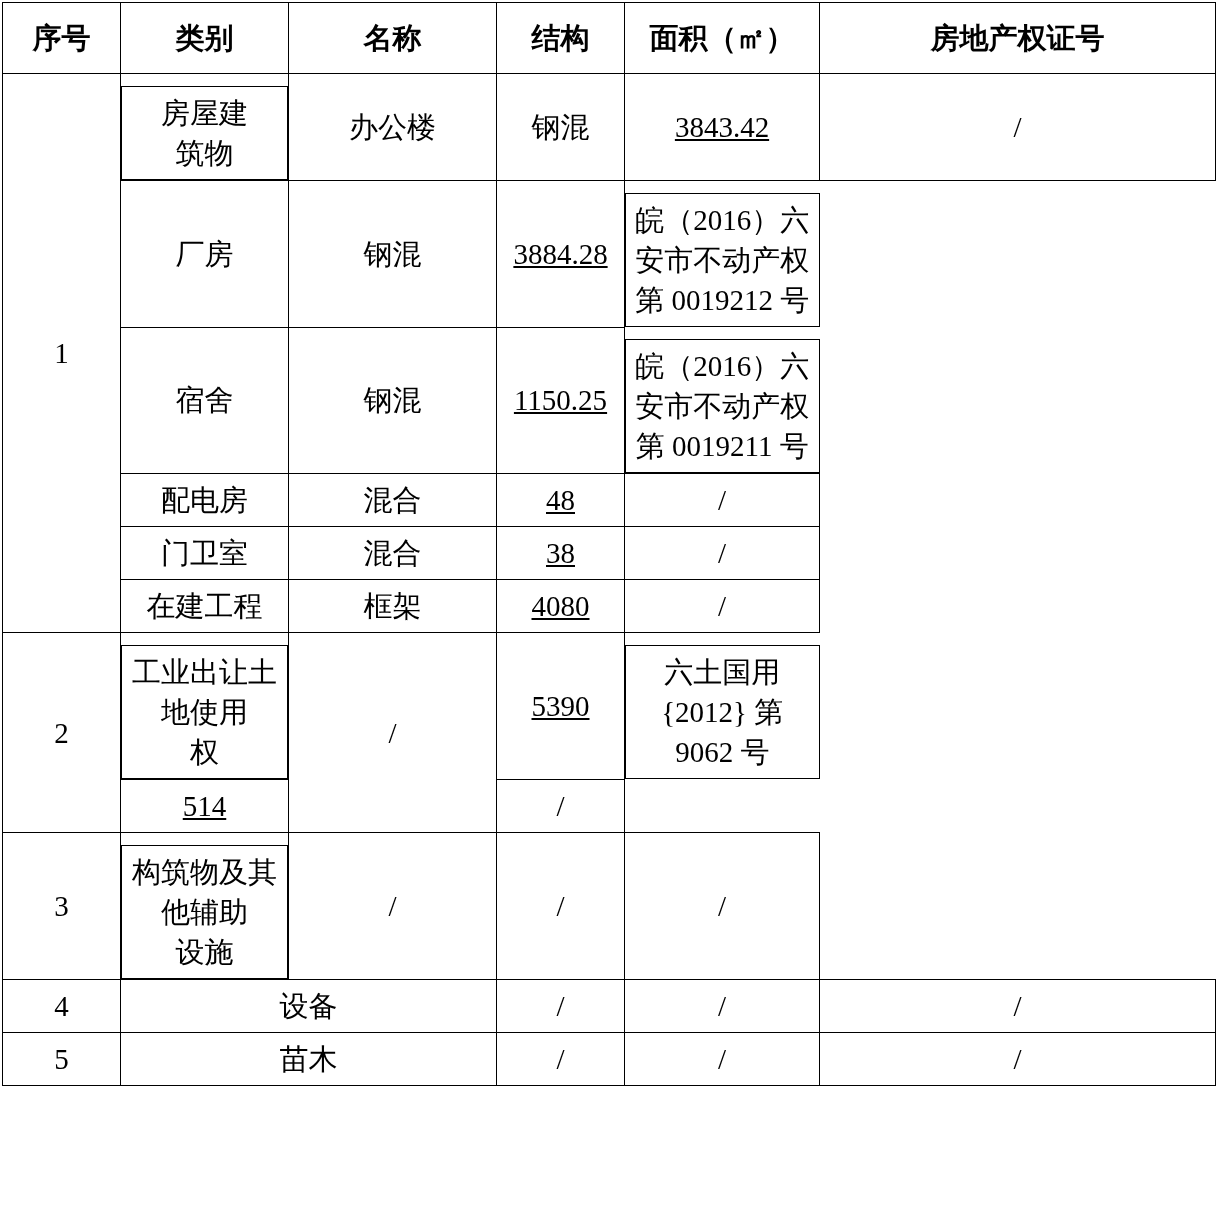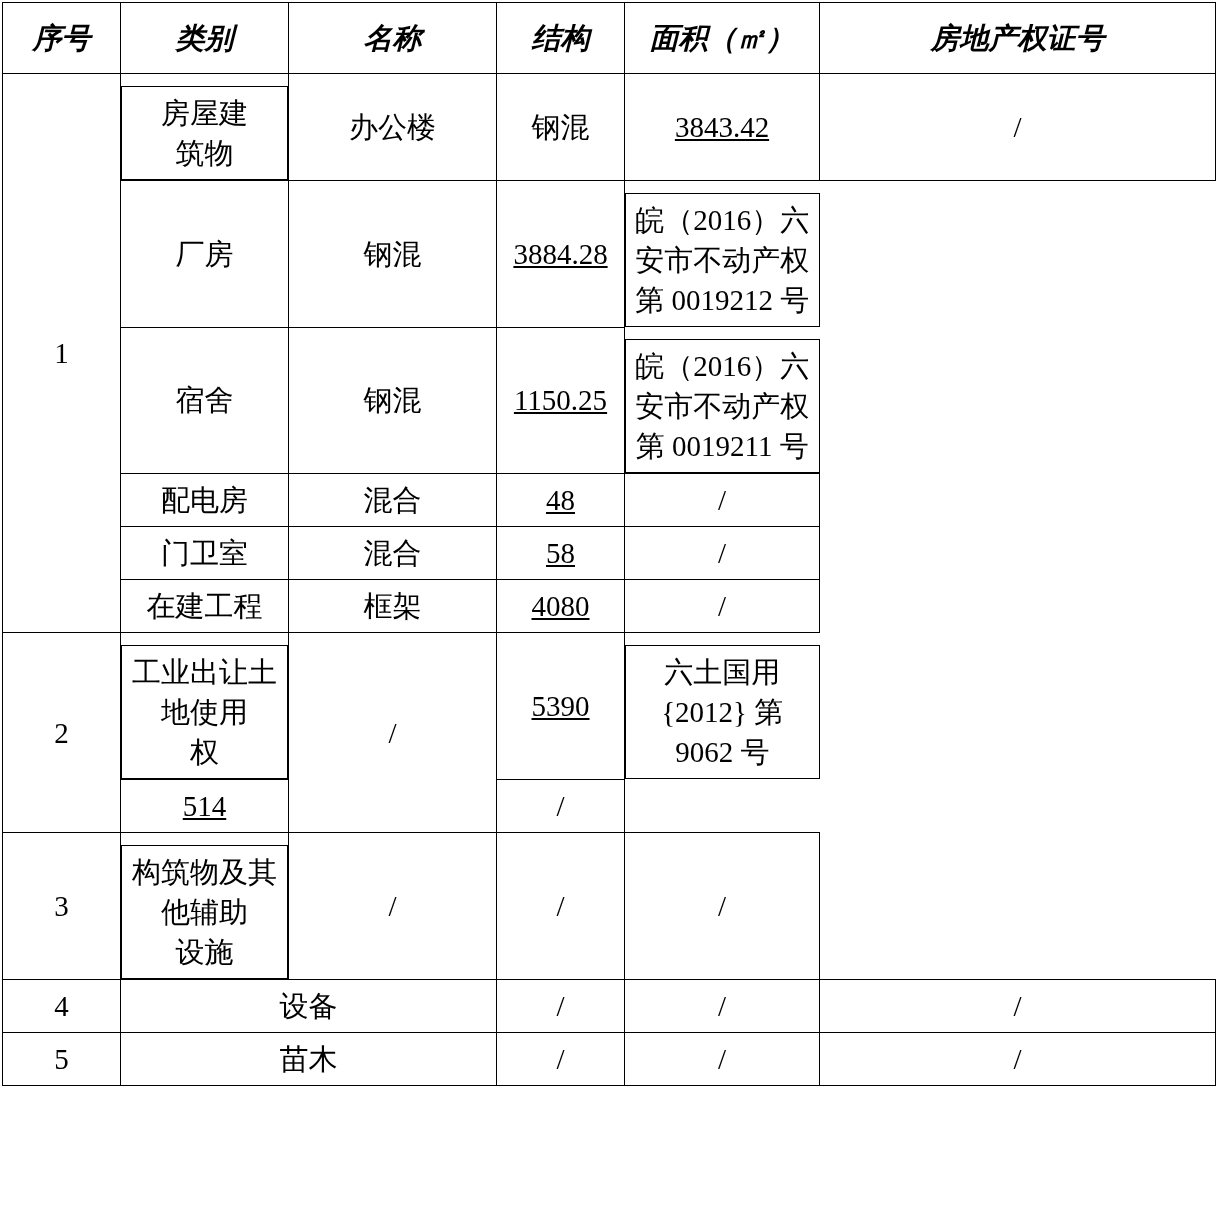--- a/index.html
+++ b/index.html
@@ -33,21 +33,20 @@
     line-height: 1.38;
     padding: 6px 4px;
     font-weight: normal;
     font-family: "Liberation Serif", "DejaVu Serif", serif;
   }
   table.asset-table thead th {
     font-weight: bold;
     font-size: 29px;
     height: 62px;
     padding: 4px 2px;
-    font-style: italic;
   }
   col.c0 { width: 118px; }
   col.c1 { width: 168px; }
   col.c2 { width: 208px; }
   col.c3 { width: 128px; }
   col.c4 { width: 195px; }
   col.c5 { width: 396px; }
 
   .cell-wrap {
     display: block;
@@ -106,21 +105,21 @@
       </tr>
       <tr>
         <td>配电房</td>
         <td>混合</td>
         <td class="num-cell">48</td>
         <td class="slash">/</td>
       </tr>
       <tr>
         <td>门卫室</td>
         <td>混合</td>
-        <td class="num-cell">58</td>
+        <td class="num-cell">38</td>
         <td class="slash">/</td>
       </tr>
       <tr>
         <td>在建工程</td>
         <td>框架</td>
         <td class="num-cell">4080</td>
         <td class="slash">/</td>
       </tr>
 
       <tr>

